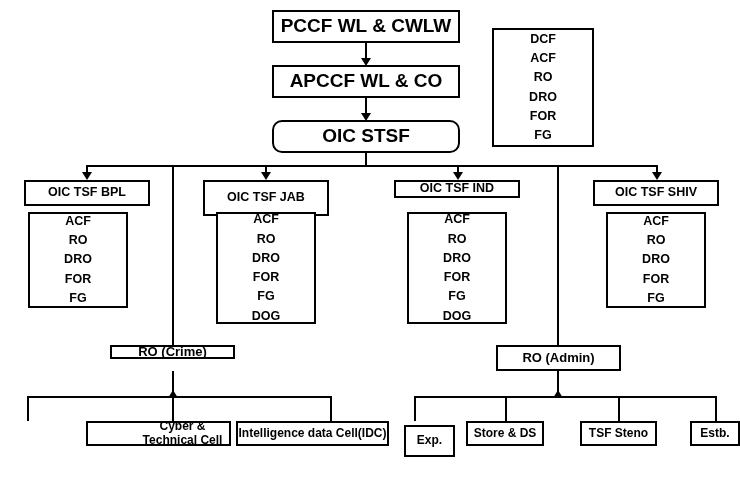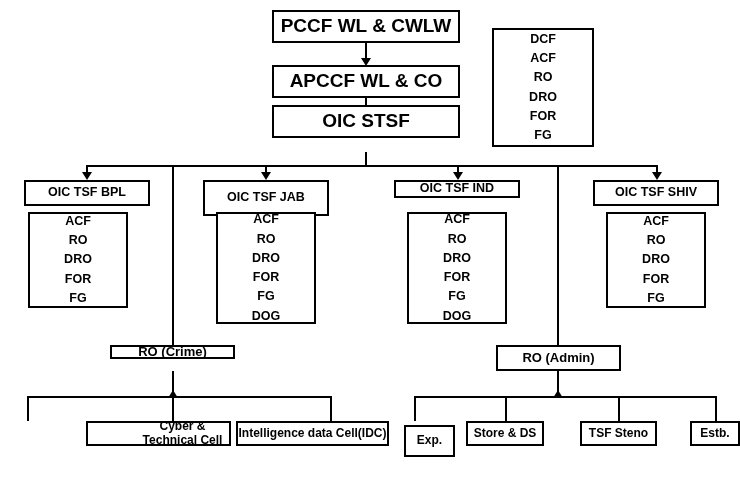--- a/index.html
+++ b/index.html
@@ -82,21 +82,21 @@
   <div class="vline" style="left:365px;top:43px;height:17px;"></div>
   <div class="arrow-down" style="left:361px;top:58px;"></div>
 
   <div class="box box-title" style="left:272px;top:65px;width:188px;height:33px;">
     <span>APCCF WL &amp; CO</span>
   </div>
 
   <div class="vline" style="left:365px;top:98px;height:17px;"></div>
   <div class="arrow-down" style="left:361px;top:113px;"></div>
 
-  <div class="box box-title" style="left:272px;top:105px;width:188px;height:33px;">
+  <div class="box box-title" style="left:272px;top:120px;width:188px;height:33px;border-radius:10px;">
     <span>OIC STSF</span>
   </div>
 
   <div class="listbox" style="left:492px;top:20px;width:102px;height:119px;margin-top:8px;">
     <span>DCF</span>
     <span>ACF</span>
     <span>RO</span>
     <span>DRO</span>
     <span>FOR</span>
     <span>FG</span>

